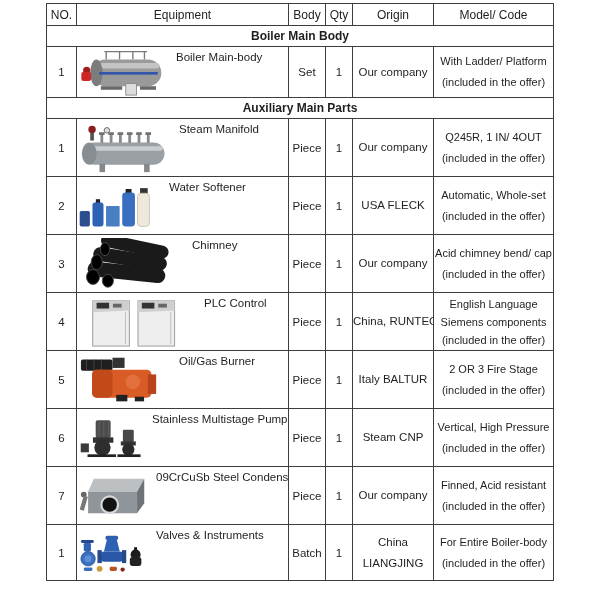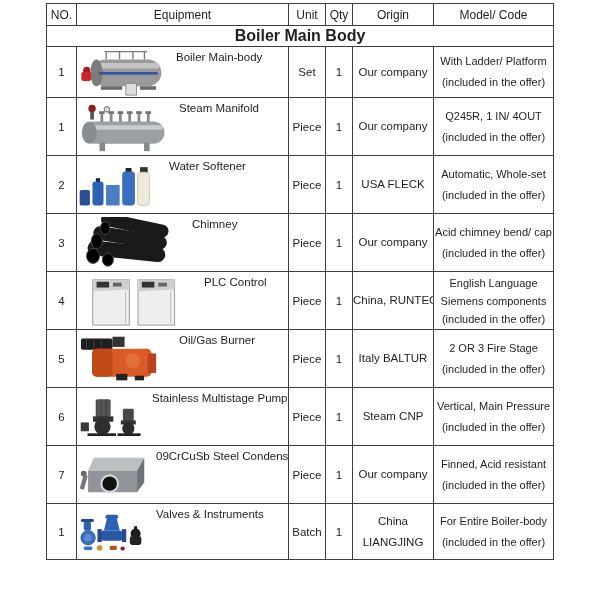--- a/index.html
+++ b/index.html
@@ -5,21 +5,21 @@
   html,body{margin:0;padding:0;}
   body{
     width:600px;height:600px;background:#ffffff;
     font-family:"Liberation Sans",sans-serif;color:#1f1f1f;
     position:relative;overflow:hidden;
   }
   .sheet{position:absolute;left:46px;top:3px;}
   table{border-collapse:collapse;table-layout:fixed;width:507px;}
   th,td{border:1px solid #3d3d3d;padding:0;overflow:hidden;}
   th{font-weight:normal;font-size:12px;height:21px;text-align:center;}
-  tr.sec td{font-weight:bold;font-size:16px;text-align:center;height:20px;}
+  tr.sec td{font-weight:bold;font-size:12px;text-align:center;height:20px;}
   tr.r50{height:50px;}
   tr.r57{height:57px;}
   tr.r55{height:55px;}
   .c-no,.c-unit,.c-qty,.c-origin{text-align:center;font-size:11.5px;}
   .c-model{text-align:center;font-size:11px;}
   .c-origin div,.c-model div{line-height:21px;white-space:nowrap;}
   .c-model.tight div{line-height:18px;}
   .c-equip{vertical-align:top;text-align:center;}
   .equip{display:flex;align-items:center;}
   .eq50{height:50px;}
@@ -39,21 +39,21 @@
         <col style="width:212px">
         <col style="width:37px">
     <col style="width:27px">
         <col style="width:81px">
         <col style="width:120px">
   </colgroup>
   <thead>
     <tr>
       <th>NO.</th>
       <th>Equipment</th>
-      <th>Unit</th>
+      <th>Body</th>
       <th>Qty</th>
       <th>Origin</th>
       <th>Model/ Code</th>
     </tr>
   </thead>
   <tbody>
 
     <tr class="sec">
       <td colspan="6">Boiler Main Body</td>
     </tr>
@@ -83,20 +83,23 @@
       <td class="c-qty">1</td>
       <td class="c-origin">
         <div>Our company</div>
       </td>
       <td class="c-model">
         <div>With Ladder/ Platform</div>
         <div>(included in the offer)</div>
       </td>
     </tr>
 
+    <tr class="sec">
+      <td colspan="6">Auxiliary Main Parts</td>
+    </tr>
 
     <tr class="r57">
       <td class="c-no">1</td>
       <td class="c-equip">
         <div class="equip eq57">
           <span class="pic">
             <svg width="95" height="52" viewBox="0 0 100 56">
               <rect x="12" y="9" width="4" height="11" fill="#555555"></rect>
               <circle cx="14" cy="8" r="4" fill="#8a1f1f"></circle>
               <circle cx="30" cy="9" r="3" fill="#dddddd" stroke="#666666"></circle>
@@ -290,21 +293,21 @@
           </span>
           <span class="elabel">Stainless Multistage Pump</span>
         </div>
       </td>
       <td class="c-unit">Piece</td>
       <td class="c-qty">1</td>
       <td class="c-origin">
         <div>Steam CNP</div>
       </td>
       <td class="c-model">
-        <div>Vertical, Main Pressure</div>
+        <div>Vertical, High Pressure</div>
         <div>(included in the offer)</div>
       </td>
     </tr>
 
     <tr class="r57">
       <td class="c-no">7</td>
       <td class="c-equip">
         <div class="equip eq57">
           <span class="pic">
             <svg width="72" height="54" viewBox="0 0 100 56">

